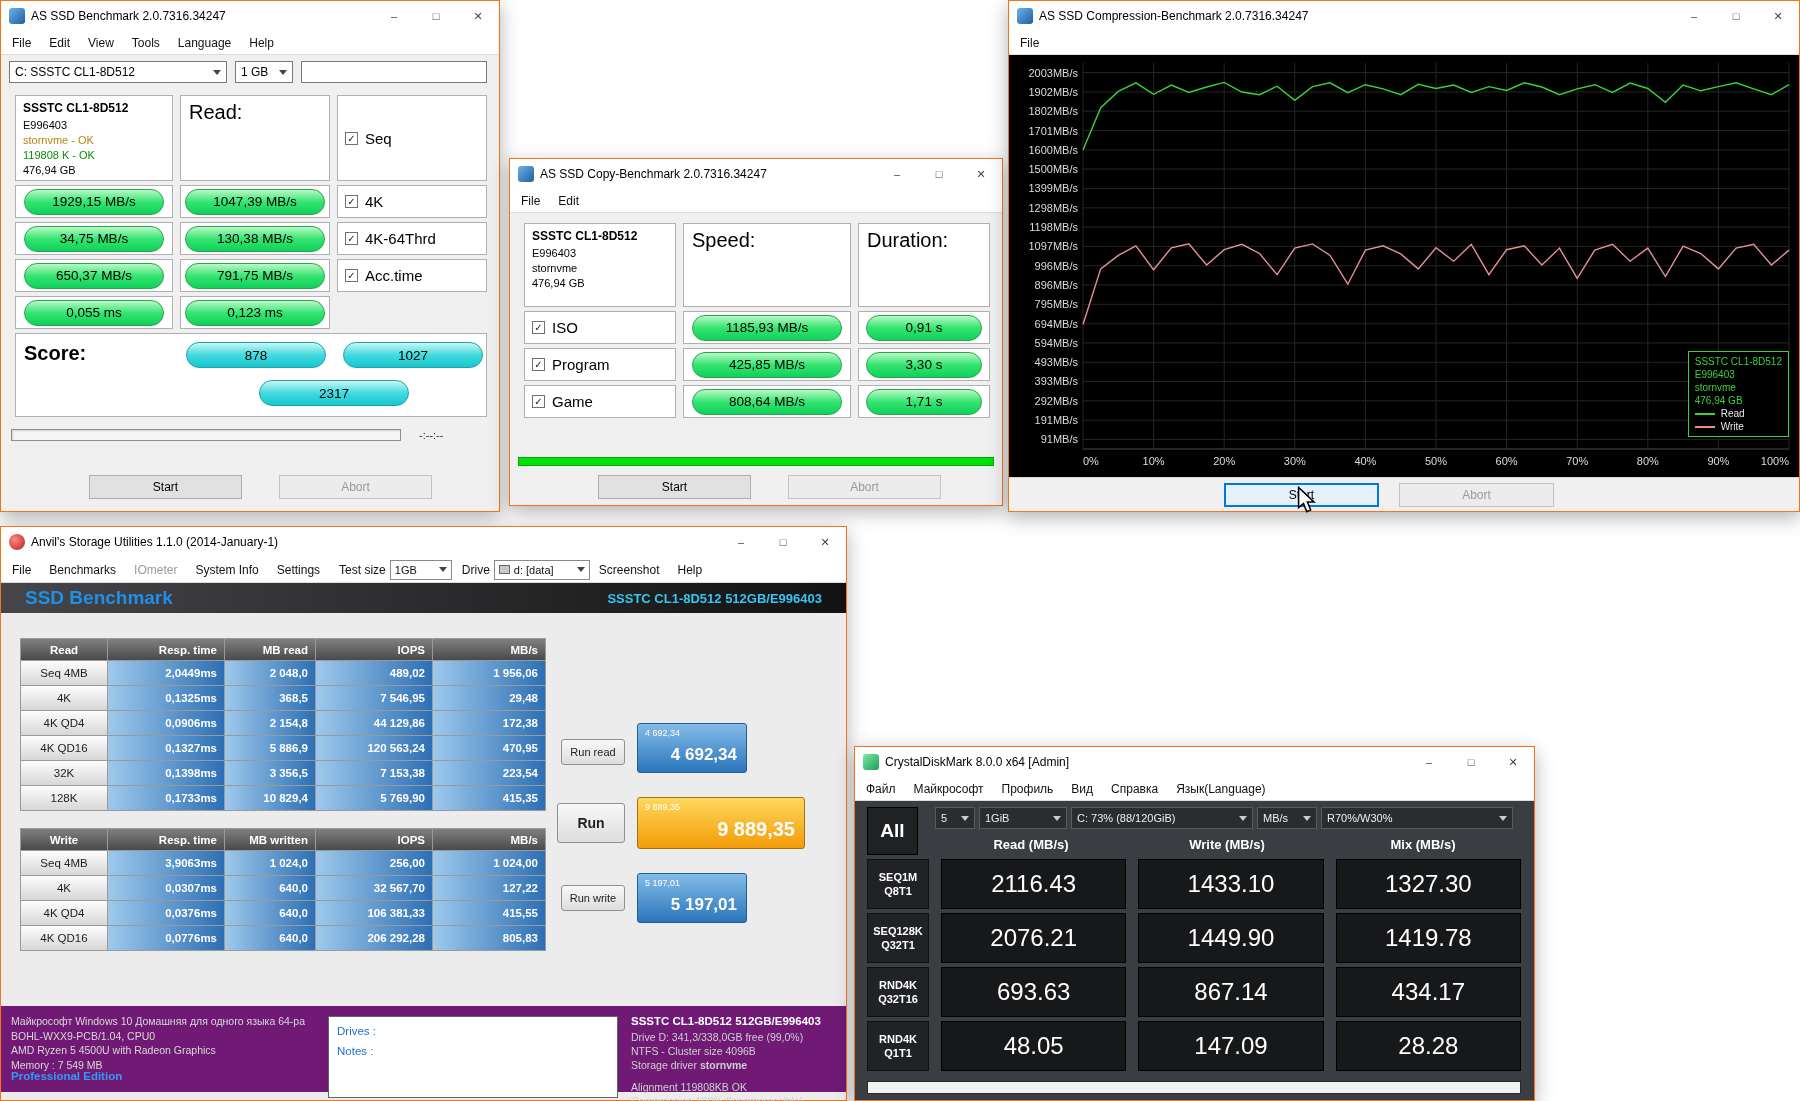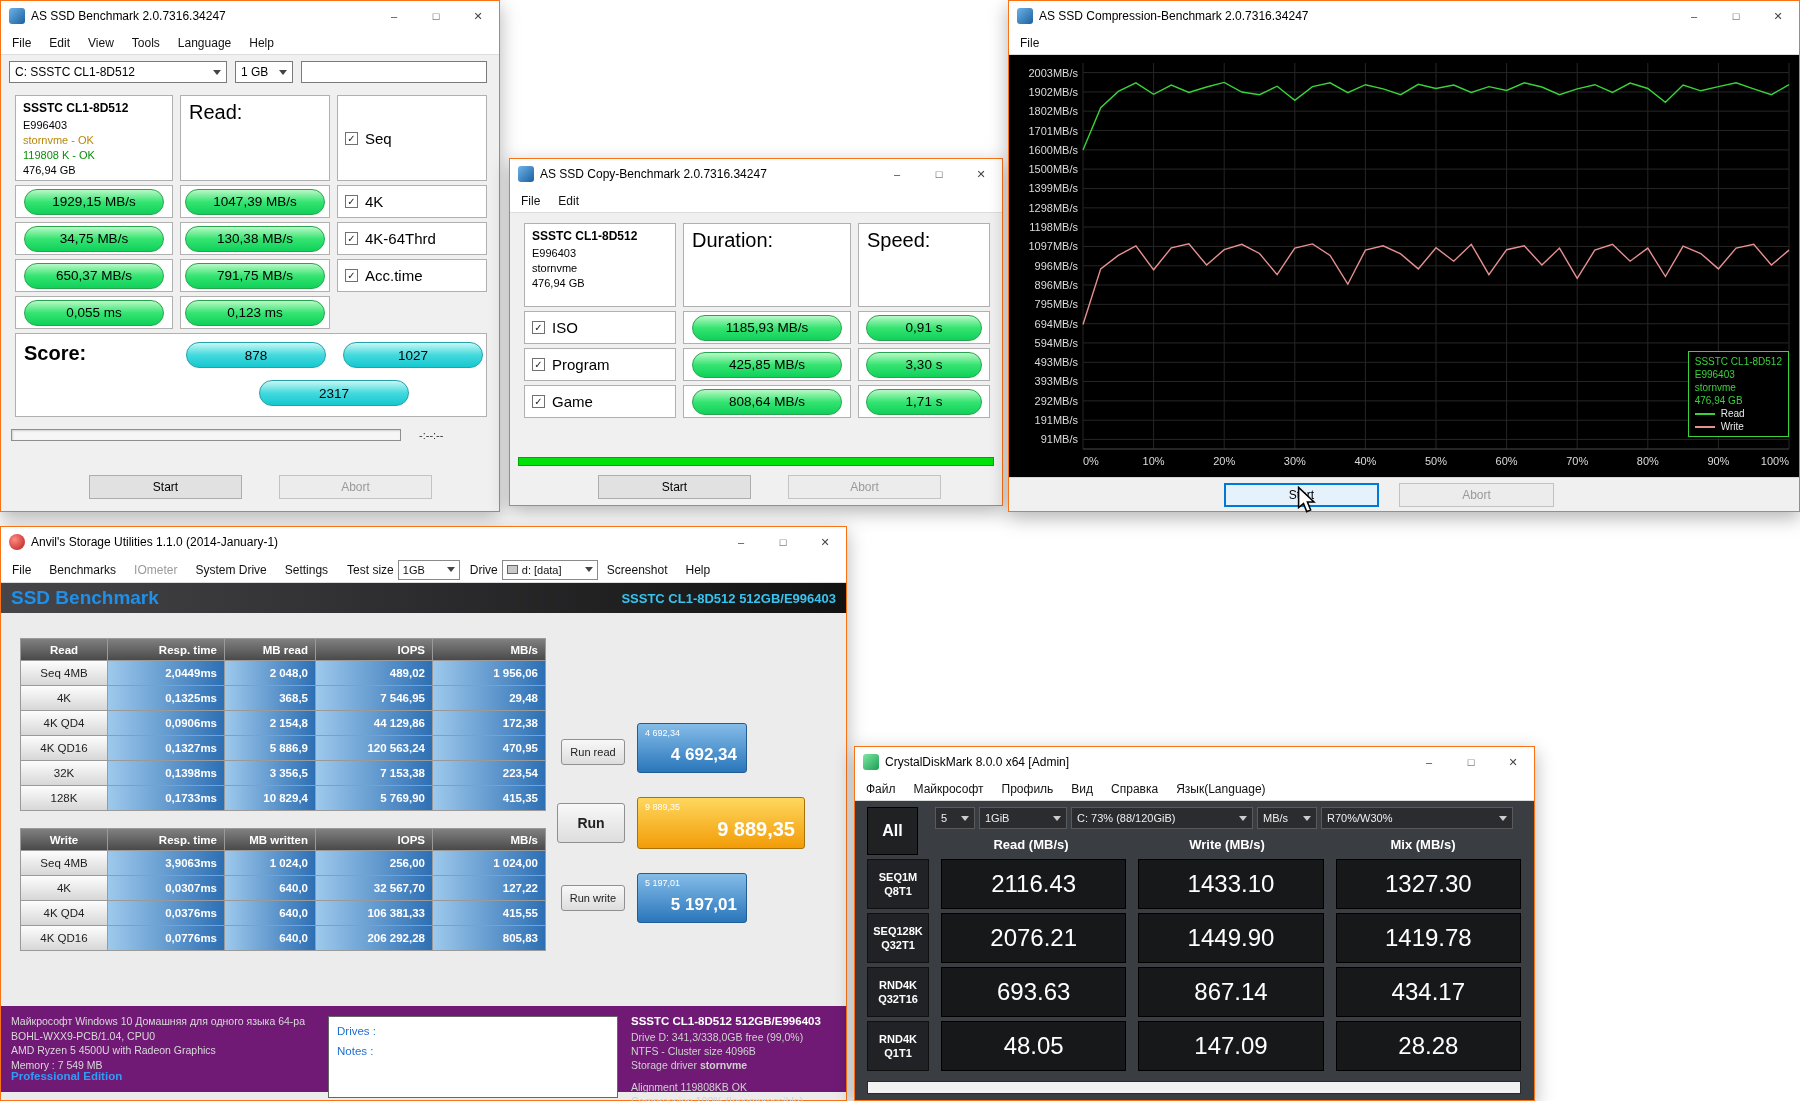--- a/index.html
+++ b/index.html
@@ -73,21 +73,21 @@
   #win-comp .c-start{left:215px;top:5px;width:155px;border:1px solid #0078d7;box-shadow:inset 0 0 0 1px #0078d7;background:#e5f1fb}
   #win-comp .c-abort{left:390px;top:5px;width:155px}
 
   
   #win-anvil{left:0;top:526px;width:847px;height:575px;background:#ececec}
   #win-anvil .menubar{height:26px}
   .menu-label{padding:0 4px 0 10px;font-size:12px}
   .mini-combo{height:20px;background:#fff;border:1px solid #8a8a8a;display:flex;align-items:center;font-size:11px;padding:0 4px;gap:4px}
   .mini-combo.w1{width:62px}.mini-combo.w2{width:96px}
   .drive-ico{width:11px;height:9px;background:#c9c9c9;border:1px solid #666;flex:0 0 11px}
-  .anvil-band{position:absolute;left:0;top:56px;width:100%;height:30px;background:linear-gradient(90deg,#46464a,#121212);display:flex;align-items:center;padding:0 10px}
+  .anvil-band{position:absolute;left:0;top:56px;width:100%;height:30px;background:linear-gradient(90deg,#46464a,#121212);display:flex;align-items:center;padding:0 24px}
   .anvil-band-title{color:#1f8fe8;font-size:19px;font-weight:bold}
   .anvil-band-device{margin-left:auto;color:#37c4f0;font-size:13px;font-weight:bold}
   .a-table{position:absolute}
   #anvil-read-table{left:20px;top:112px}
   #anvil-write-table{left:20px;top:302px}
   .a-row{display:flex}
   .a-cell{border:1px solid #9a9a9a;margin:-1px 0 0 -1px;height:26px;display:flex;align-items:center;justify-content:flex-end;padding:0 7px;font-size:11.5px}
   .a-cell:nth-child(1){width:88px;justify-content:center}
   .a-cell:nth-child(2){width:118px}
   .a-cell:nth-child(3){width:92px}
@@ -114,21 +114,21 @@
   .af-edition{position:absolute;left:10px;bottom:10px;color:#2f9df5;font-size:11.5px;font-weight:bold}
   .af-notes{position:absolute;left:327px;top:10px;width:290px;height:82px;background:#fff;border:1px solid #666;padding:4px 8px}
   .af-notes .lbl{color:#1f6fd0;font-size:11.5px;line-height:20px}
   .af-disk{position:absolute;left:630px;top:8px;font-size:10.5px;color:#cfcfcf;line-height:14px}
   .af-disk-title{color:#fff;font-weight:bold;font-size:11.5px;margin-bottom:2px}
   .af-gap{height:8px}
 
   
   #win-cdm{left:854px;top:746px;width:681px;height:355px}
   .cdm-client{position:absolute;left:0;top:54px;right:0;bottom:0;background:#3a3d41}
-  .cdm-all{position:absolute;left:12px;top:6px;width:51px;height:48px;background:#1f2123;border:1px solid #000;color:#fff;font-size:16px;font-weight:bold;display:flex;align-items:center;justify-content:center}
+  .cdm-all{position:absolute;left:12px;top:6px;width:51px;height:48px;background:#1f2123;border:1px solid #000;color:#fff;font-size:19px;font-weight:bold;display:flex;align-items:center;justify-content:center}
   .cdm-combo{position:absolute;height:22px;top:6px;background:#2a2c2f;border:1px solid #5a5a5a;color:#eee;font-size:11px;display:flex;align-items:center;padding:0 5px;gap:4px}
   .cdm-combo .arr{border-top-color:#ccc}
   #cmb-loops{left:80px;width:40px}
   #cmb-size{left:124px;width:88px}
   #cmb-target{left:216px;width:182px}
   #cmb-unit{left:402px;width:60px}
   #cmb-mix{left:466px;width:192px}
   .cdm-colheads{position:absolute;left:78px;top:34px;right:13px;display:flex}
   .cdm-colhead{flex:1;text-align:center;font-size:13px;font-weight:bold;color:#fff;height:20px;line-height:20px}
   #cdm-rows{position:absolute;left:12px;top:58px;right:13px}
@@ -259,22 +259,22 @@
       <span class="menu-item">Edit</span>
     </nav>
 
     <div class="copy-grid">
       <div class="panel info-box">
         <div class="dev-model">SSSTC CL1-8D512</div>
         <div>E996403</div>
         <div>stornvme</div>
         <div>476,94 GB</div>
       </div>
+      <div class="panel col-header">Speed:</div>
       <div class="panel col-header">Duration:</div>
-      <div class="panel col-header">Speed:</div>
 
       <div class="panel cell-label">
         <span class="checkbox">✓</span>
         <span>ISO</span>
       </div>
       <div class="panel pillbox">
           <div class="pill pill-green pill-speed">1185,93 MB/s</div>
         </div>
       <div class="panel pillbox">
           <div class="pill pill-green pill-dur">0,91 s</div>
@@ -420,21 +420,21 @@
       <div class="win-controls">
         <button class="win-btn">–</button>
         <button class="win-btn">□</button>
         <button class="win-btn">✕</button>
       </div>
     </header>
     <nav class="menubar">
       <span class="menu-item">File</span>
       <span class="menu-item">Benchmarks</span>
       <span class="menu-item disabled-menu">IOmeter</span>
-      <span class="menu-item">System Drive</span>
+      <span class="menu-item">System Info</span>
       <span class="menu-item">Settings</span>
       <span class="menu-label">Test size</span>
       <div class="mini-combo w1">
         <span>1GB</span>
         <span class="arr"></span>
       </div>
       <span class="menu-label">Drive</span>
       <div class="mini-combo w2">
         <span class="drive-ico"></span>
         <span>d: [data]</span>

